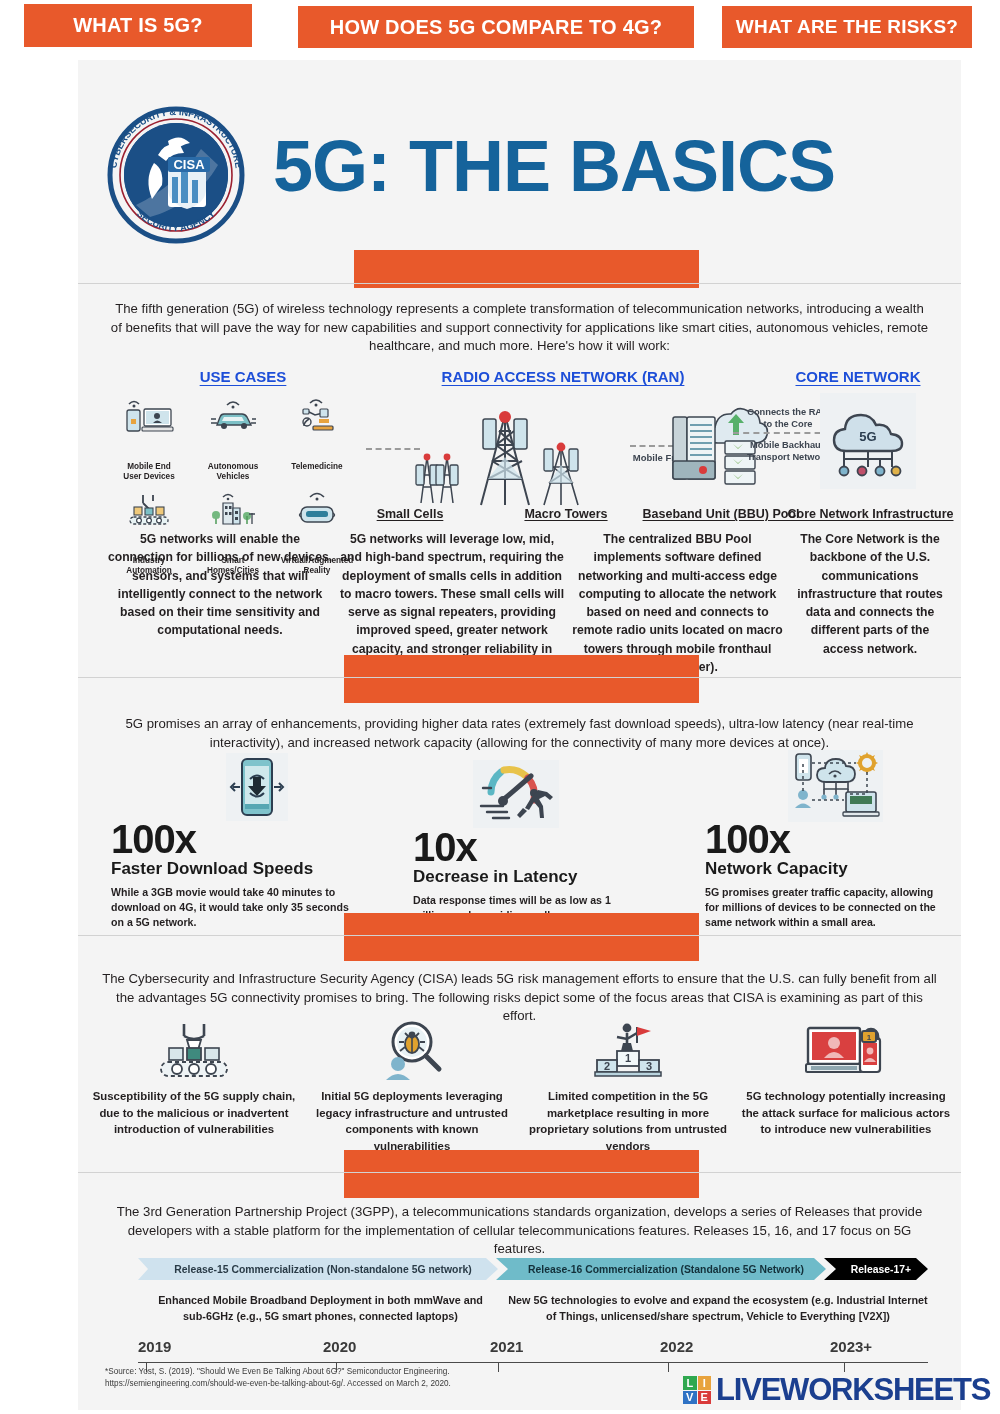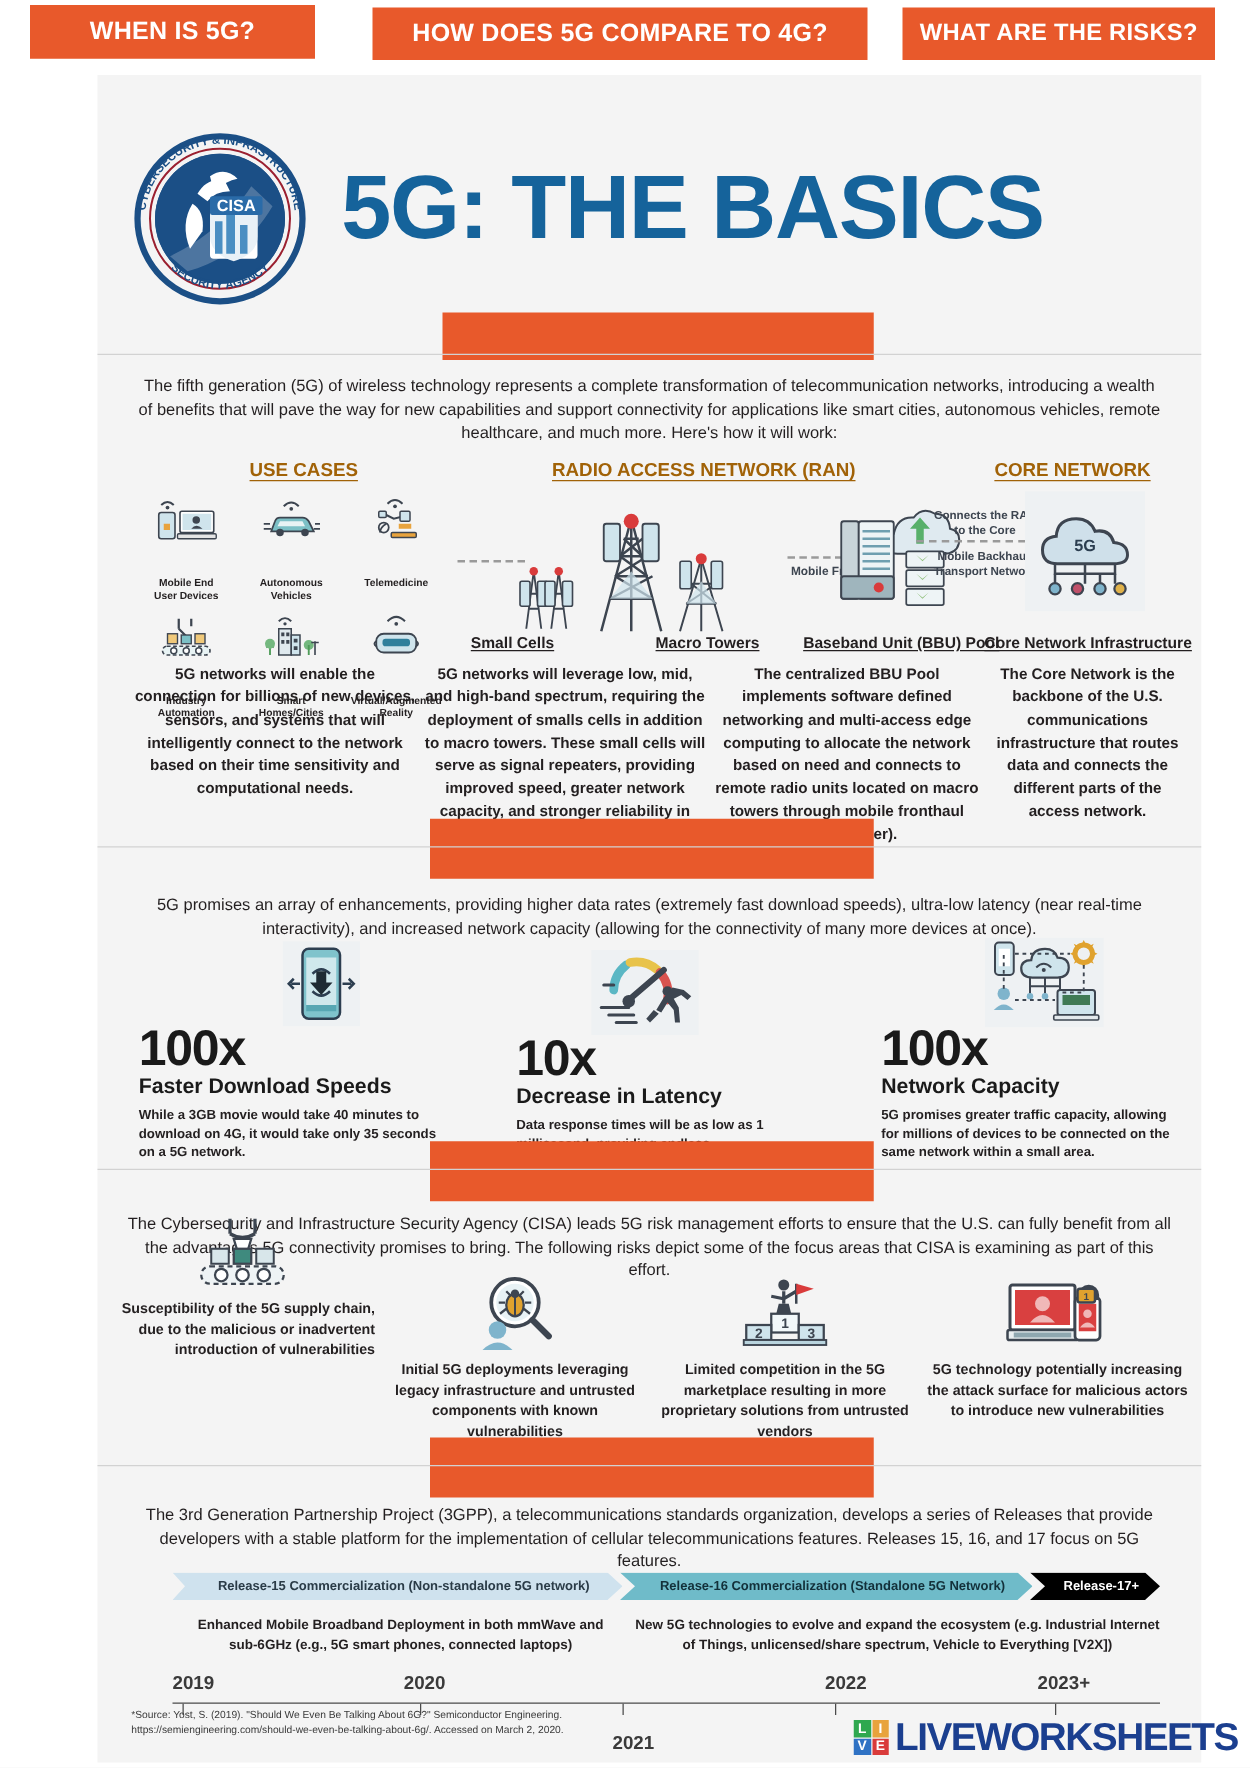--- a/index.html
+++ b/index.html
@@ -57,21 +57,21 @@
   .divider { position: absolute; left: 0; width: 883px; height: 1px; background: #d2d2d2; }
   #div1 { top: 223px; } #div2 { top: 617px; } #div3 { top: 875px; } #div4 { top: 1112px; }
 
   
   .lead {
     position: absolute; text-align: center; color: #231f20;
     font-size: 13.2px; line-height: 1.42;
   }
   .sec-head {
     position: absolute; text-align: center;
-    font-size: 15px; font-weight: bold; color: #a16207;
+    font-size: 15px; font-weight: bold; color: #1d4ed8;
     text-decoration: underline; text-underline-offset: 3px;
   }
   .sub-head {
     position: absolute; text-align: center;
     font-size: 12.5px; font-weight: bold; color: #231f20;
     text-decoration: underline; text-underline-offset: 2px;
   }
   .body-col {
     position: absolute; text-align: center; color: #231f20;
     font-size: 12.2px; line-height: 1.5; font-weight: bold;
@@ -133,21 +133,21 @@
   #art1 { left: 148px; top: 693px; width: 62px; height: 68px; }
   #art2 { left: 395px; top: 700px; width: 86px; height: 68px; }
   #art3 { left: 710px; top: 690px; width: 95px; height: 72px; }
 
   
   #lead3 { left: 20px; top: 910px; width: 843px; }
 
   .risk { position: absolute; text-align: center; }
   .risk .rart { height: 62px; display: flex; align-items: flex-end; justify-content: center; }
   .risk .rtxt { font-size: 11.4px; line-height: 1.45; color: #231f20; margin-top: 8px; font-weight: bold; }
-  #risk1 { left: 10px;  top: 909px; width: 212px; text-align: right; }
+  #risk1 { left: 10px;  top: 958px; width: 212px; }
   #risk2 { left: 228px; top: 958px; width: 212px; }
   #risk3 { left: 444px; top: 958px; width: 212px; }
   #risk4 { left: 662px; top: 958px; width: 212px; }
 
   
   #lead4 { left: 25px; top: 1143px; width: 833px; }
 
   .tl { position: absolute; left: 60px; top: 1198px; width: 790px; height: 150px; }
   .arrows { position: relative; height: 22px; }
   .arr {
@@ -178,21 +178,21 @@
   .lw-mark { display: grid; grid-template-columns: 1fr 1fr; grid-template-rows: 1fr 1fr;
              width: 28px; height: 28px; gap: 1px; }
   .lw-mark span { display: flex; align-items: center; justify-content: center;
                   color: #fff; font-weight: bold; font-size: 11px; }
   .lw-word { font-size: 31px; font-weight: bold; color: #1b3f8f; letter-spacing: -1.2px; }
 </style>
 </head>
 <body>
 
 <div class="chip-row">
-  <div class="chip" id="chip0">WHEN IS 5G?</div>
+  <div class="chip" id="chip0">WHAT IS 5G?</div>
   <div class="chip" id="chip1">HOW DOES 5G COMPARE TO 4G?</div>
   <div class="chip" id="chip2">WHAT ARE THE RISKS?</div>
   <div class="chip" id="chip3">WHEN WILL 5G BE AVAILABLE?</div>
 </div>
 
 <div class="sheet">
 
   <div class="hdr">
     <svg class="seal" viewBox="0 0 140 140">
       <circle cx="70" cy="70" r="68" fill="#f4f4f4"></circle>
@@ -623,21 +623,21 @@
       <div class="arr" id="arr1">Release-15 Commercialization (Non-standalone 5G network)</div>
       <div class="arr" id="arr2">Release-16 Commercialization (Standalone 5G Network)</div>
       <div class="arr" id="arr3">Release-17+</div>
     </div>
     <div class="tl-desc" id="d1">Enhanced Mobile Broadband Deployment in both mmWave and sub-6GHz (e.g., 5G smart phones, connected laptops)</div>
     <div class="tl-desc" id="d2">New 5G technologies to evolve and expand the ecosystem (e.g. Industrial Internet of Things, unlicensed/share spectrum, Vehicle to Everything [V2X])</div>
 
     <div class="axis"></div>
     <div class="yr" style="left:0px;">2019</div>
     <div class="yr" style="left:185px;text-align:right;">2020</div>
-    <div class="yr" style="left:352px;margin-top:48px;">2021</div>
+    <div class="yr" style="left:352px;">2021</div>
     <div class="yr" style="left:522px;">2022</div>
     <div class="yr" style="left:692px;">2023+</div>
     <div class="tick" style="left:8px;"></div>
     <div class="tick" style="left:198px;"></div>
     <div class="tick" style="left:360px;"></div>
     <div class="tick" style="left:530px;"></div>
     <div class="tick" style="left:706px;"></div>
   </div>
 </div>
 

